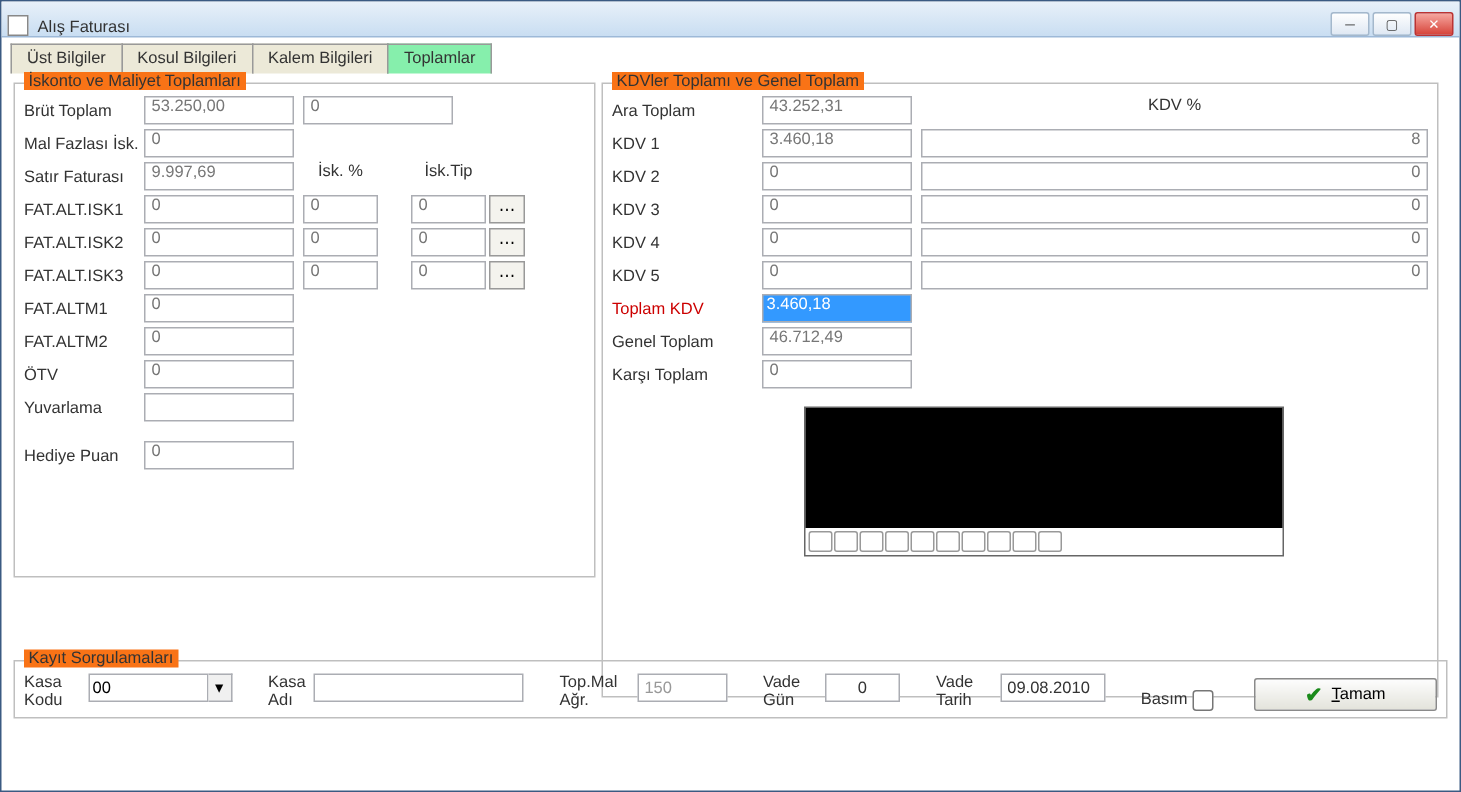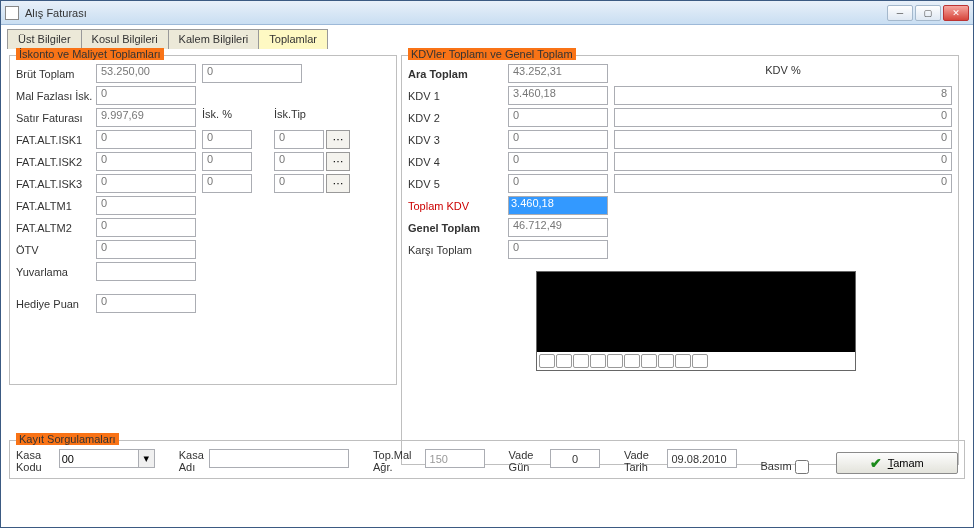--- a/index.html
+++ b/index.html
@@ -1,40 +1,40 @@
 <!DOCTYPE html>
 <html><head>
 <meta charset="utf-8">
 <style>
 *{box-sizing:border-box;margin:0;padding:0;font-family:Tahoma,Arial,sans-serif;font-size:11px}
 body{background:#fff;width:974px;height:528px;overflow:hidden;border:1px solid #3b5a82}
-.titlebar{height:24px;background:linear-gradient(to bottom,#e8f0f9,#c9def2);display:flex;align-items:center;padding:0 4px;border-bottom:1px solid #9db9d8}
+.titlebar{height:24px;background:linear-gradient(to bottom,#e8f0f9,#c9def2);display:flex;align-items:flex-end;padding:0 4px;border-bottom:1px solid #9db9d8}
 .titlebar-icon{width:14px;height:14px;border:1px solid #888;background:#fff;margin-right:6px}
 .titlebar-text{flex:1;color:#333}
 .win-btns{display:flex;gap:2px}
 .win-btn{width:26px;height:16px;border:1px solid #a4b8cc;background:linear-gradient(#fefefe,#dfe8f3);border-radius:2px;display:flex;align-items:center;justify-content:center;font-size:9px;color:#444}
 .win-close{background:linear-gradient(#f6a7a0,#d6443a);border-color:#b33;color:#fff}
 .tabs{display:flex;padding:4px 6px 0 6px;position:relative;height:24px}
 .tab{padding:3px 10px;border:1px solid #999;border-bottom:none;background:#ece9d8;margin-right:-1px;position:relative;color:#333}
-.tab.active{background:#fef9c3;z-index:2;padding-bottom:4px}
+.tab.active{background:#86efac;z-index:2;padding-bottom:4px}
 .body{padding:6px 8px 4px 8px;position:relative;height:436px}
 .fieldset{border:1px solid #bfbfbf;padding:8px 6px 6px 6px;position:relative}
 .legend{position:absolute;top:-8px;left:6px;background:#f97316;padding:0 3px;color:#333}
 .panel-left{position:absolute;left:8px;top:6px;width:388px;height:330px}
 .panel-right{position:absolute;left:400px;top:6px;width:558px;height:410px}
 .row{display:flex;align-items:center;margin-bottom:3px;height:19px}
 .lbl{width:80px;color:#333;white-space:nowrap}
 .lblr{width:100px;color:#333;white-space:nowrap}
-.bold{font-weight:bold}
+.bold{font-weight:normal}
 .red{color:#c00}
 .inp{height:19px;border:1px solid #abadb3;background:#fff;text-align:left;padding:0 4px;color:#777}
 .inp.sel{background:#3399ff;color:#fff}
 .w100{width:100px}
 .w50{width:50px}
-.hdr{color:#333;font-size:11px;height:16px;margin-bottom:4px}
+.hdr{text-align:center;color:#333;font-size:11px;height:16px;margin-bottom:4px}
 .kdvcol{flex:1;height:19px;border:1px solid #abadb3;background:#fff;text-align:right;padding:0 4px;color:#777;margin-left:6px}
 .iconbtn{width:24px;height:19px;border:1px solid #999;background:#f4f3ee;margin-left:2px;display:flex;align-items:center;justify-content:center}
 .blackbox{margin:12px 6px 0 128px;width:320px;height:100px;border:1px solid #666}
 .blackinner{background:#000;height:80px}
 .boxrow{display:flex;padding:2px}
 .sq{width:16px;height:14px;border:1px solid #999;margin-right:1px;border-radius:2px}
 .bottom{position:absolute;left:8px;right:8px;bottom:6px;border:1px solid #bfbfbf;padding:8px 6px 4px 6px;display:flex;align-items:flex-end;gap:24px}
 .bottom .legend{font-size:11px}
 .col{display:flex;}
 .col label{font-size:11px;color:#333;margin-bottom:1px}

